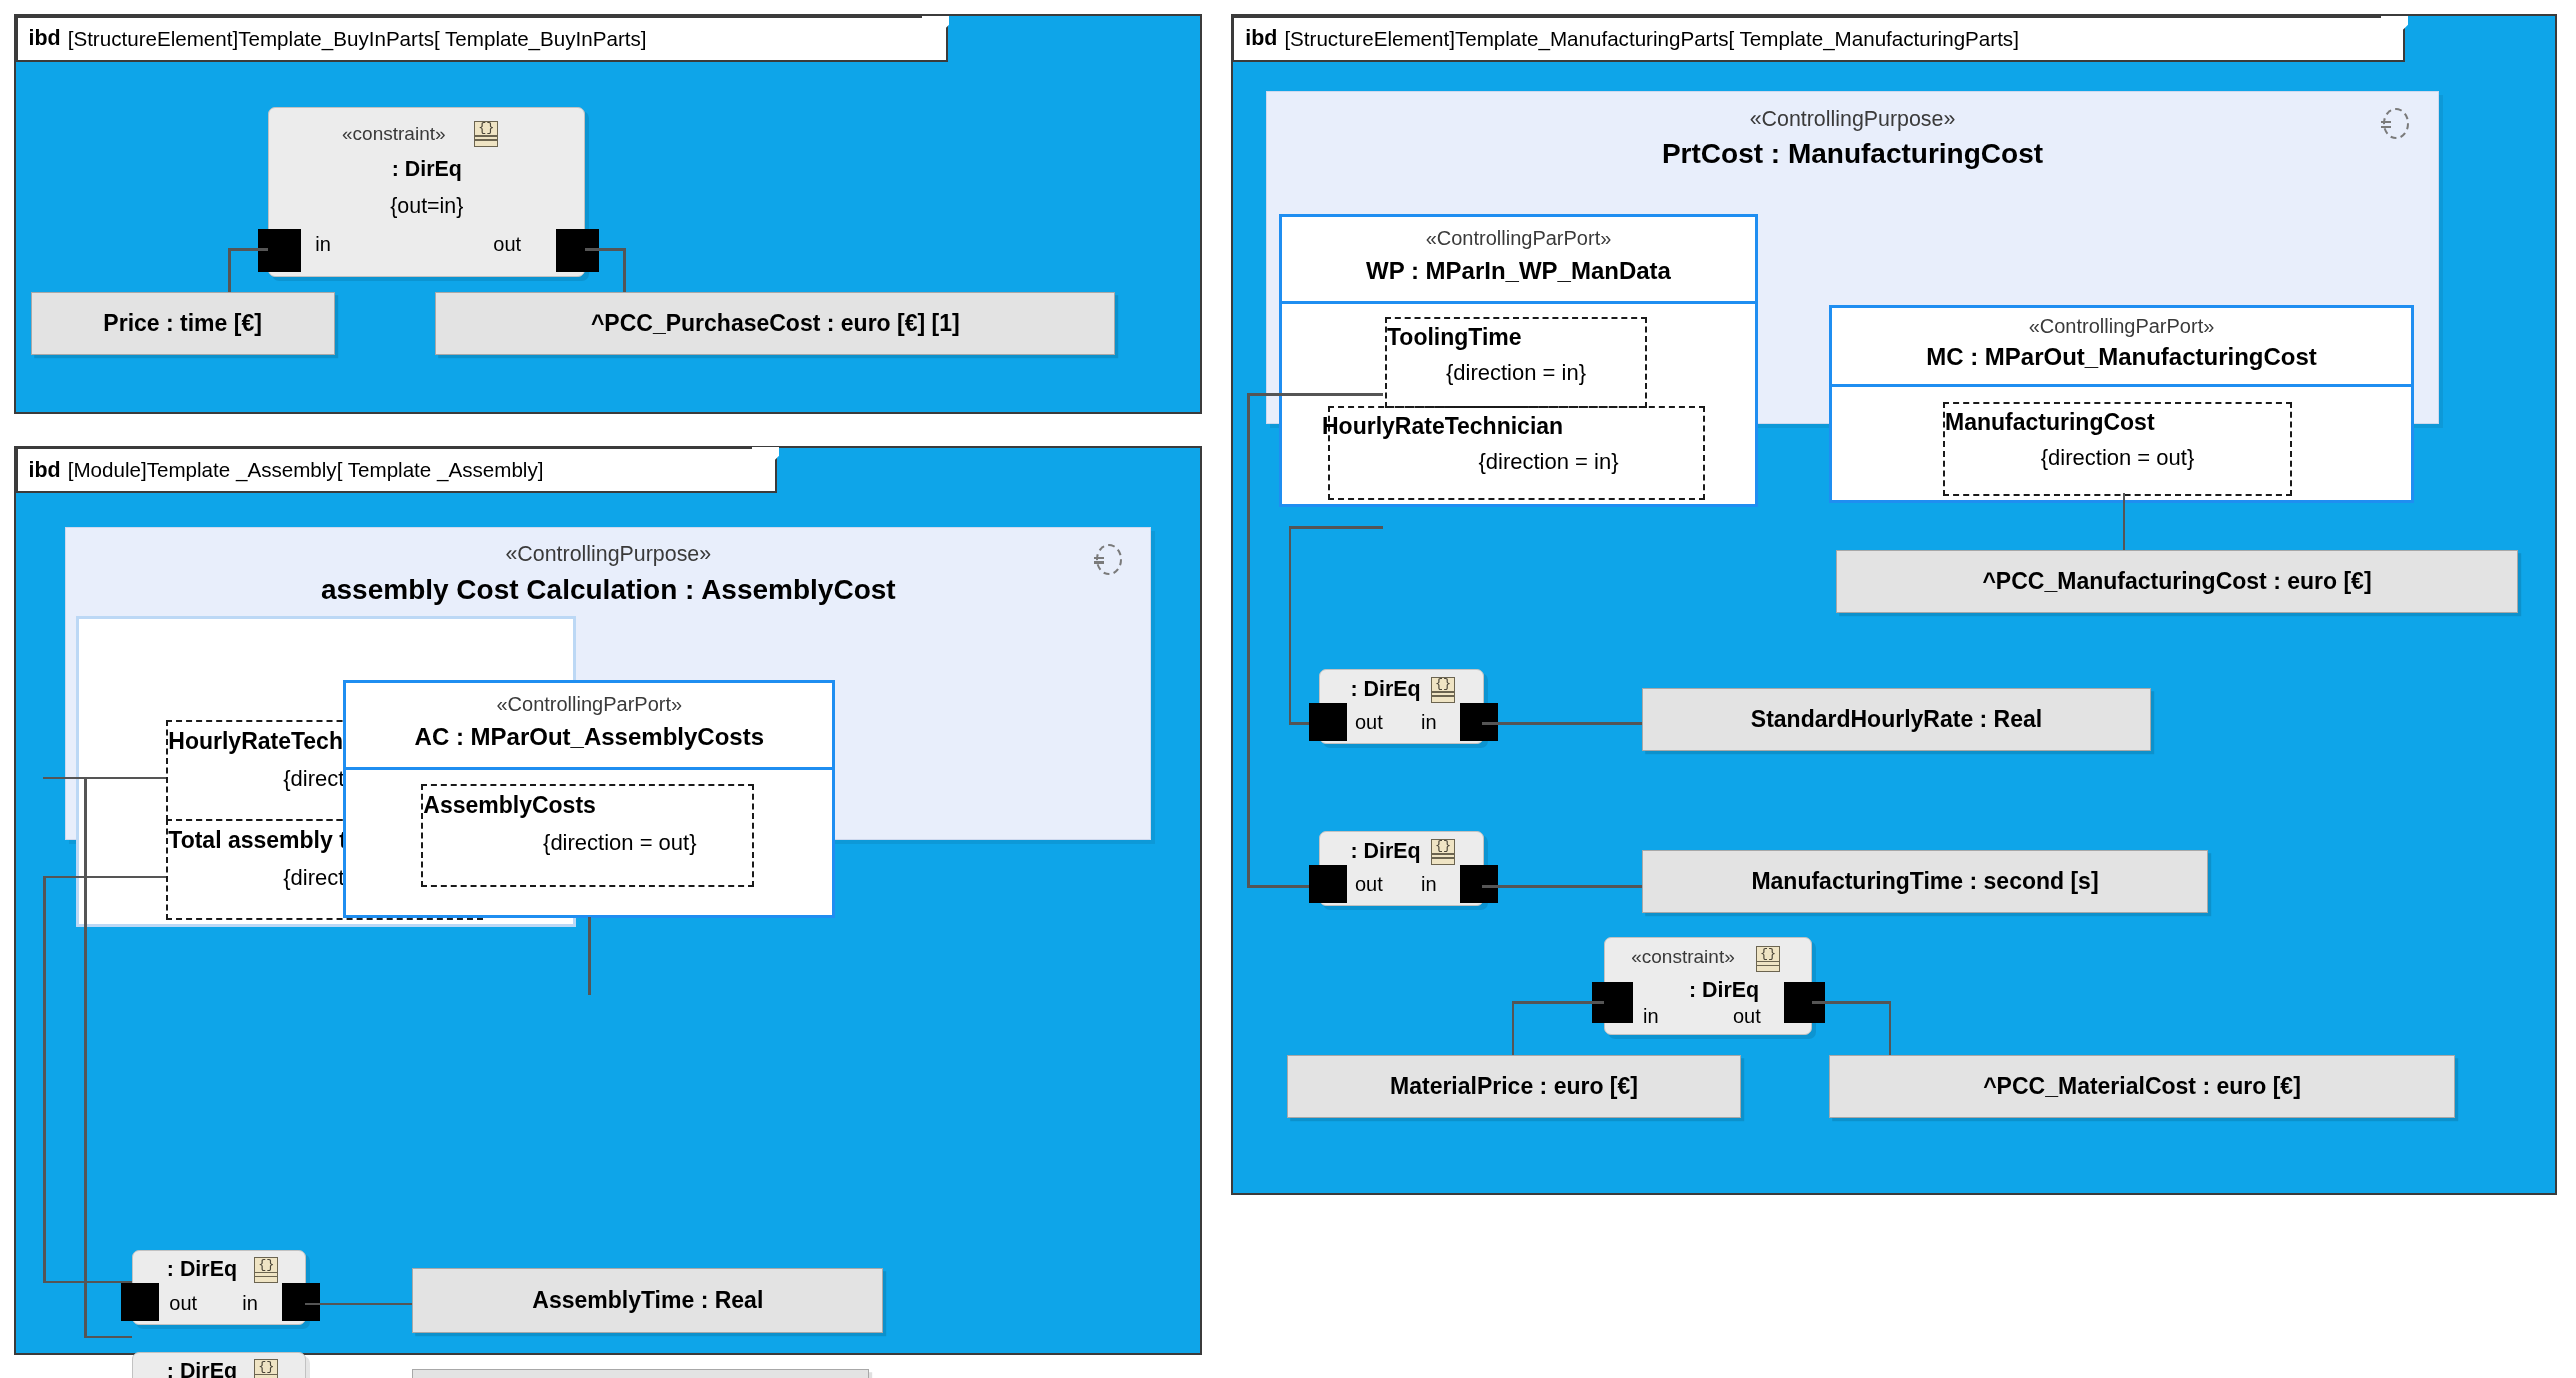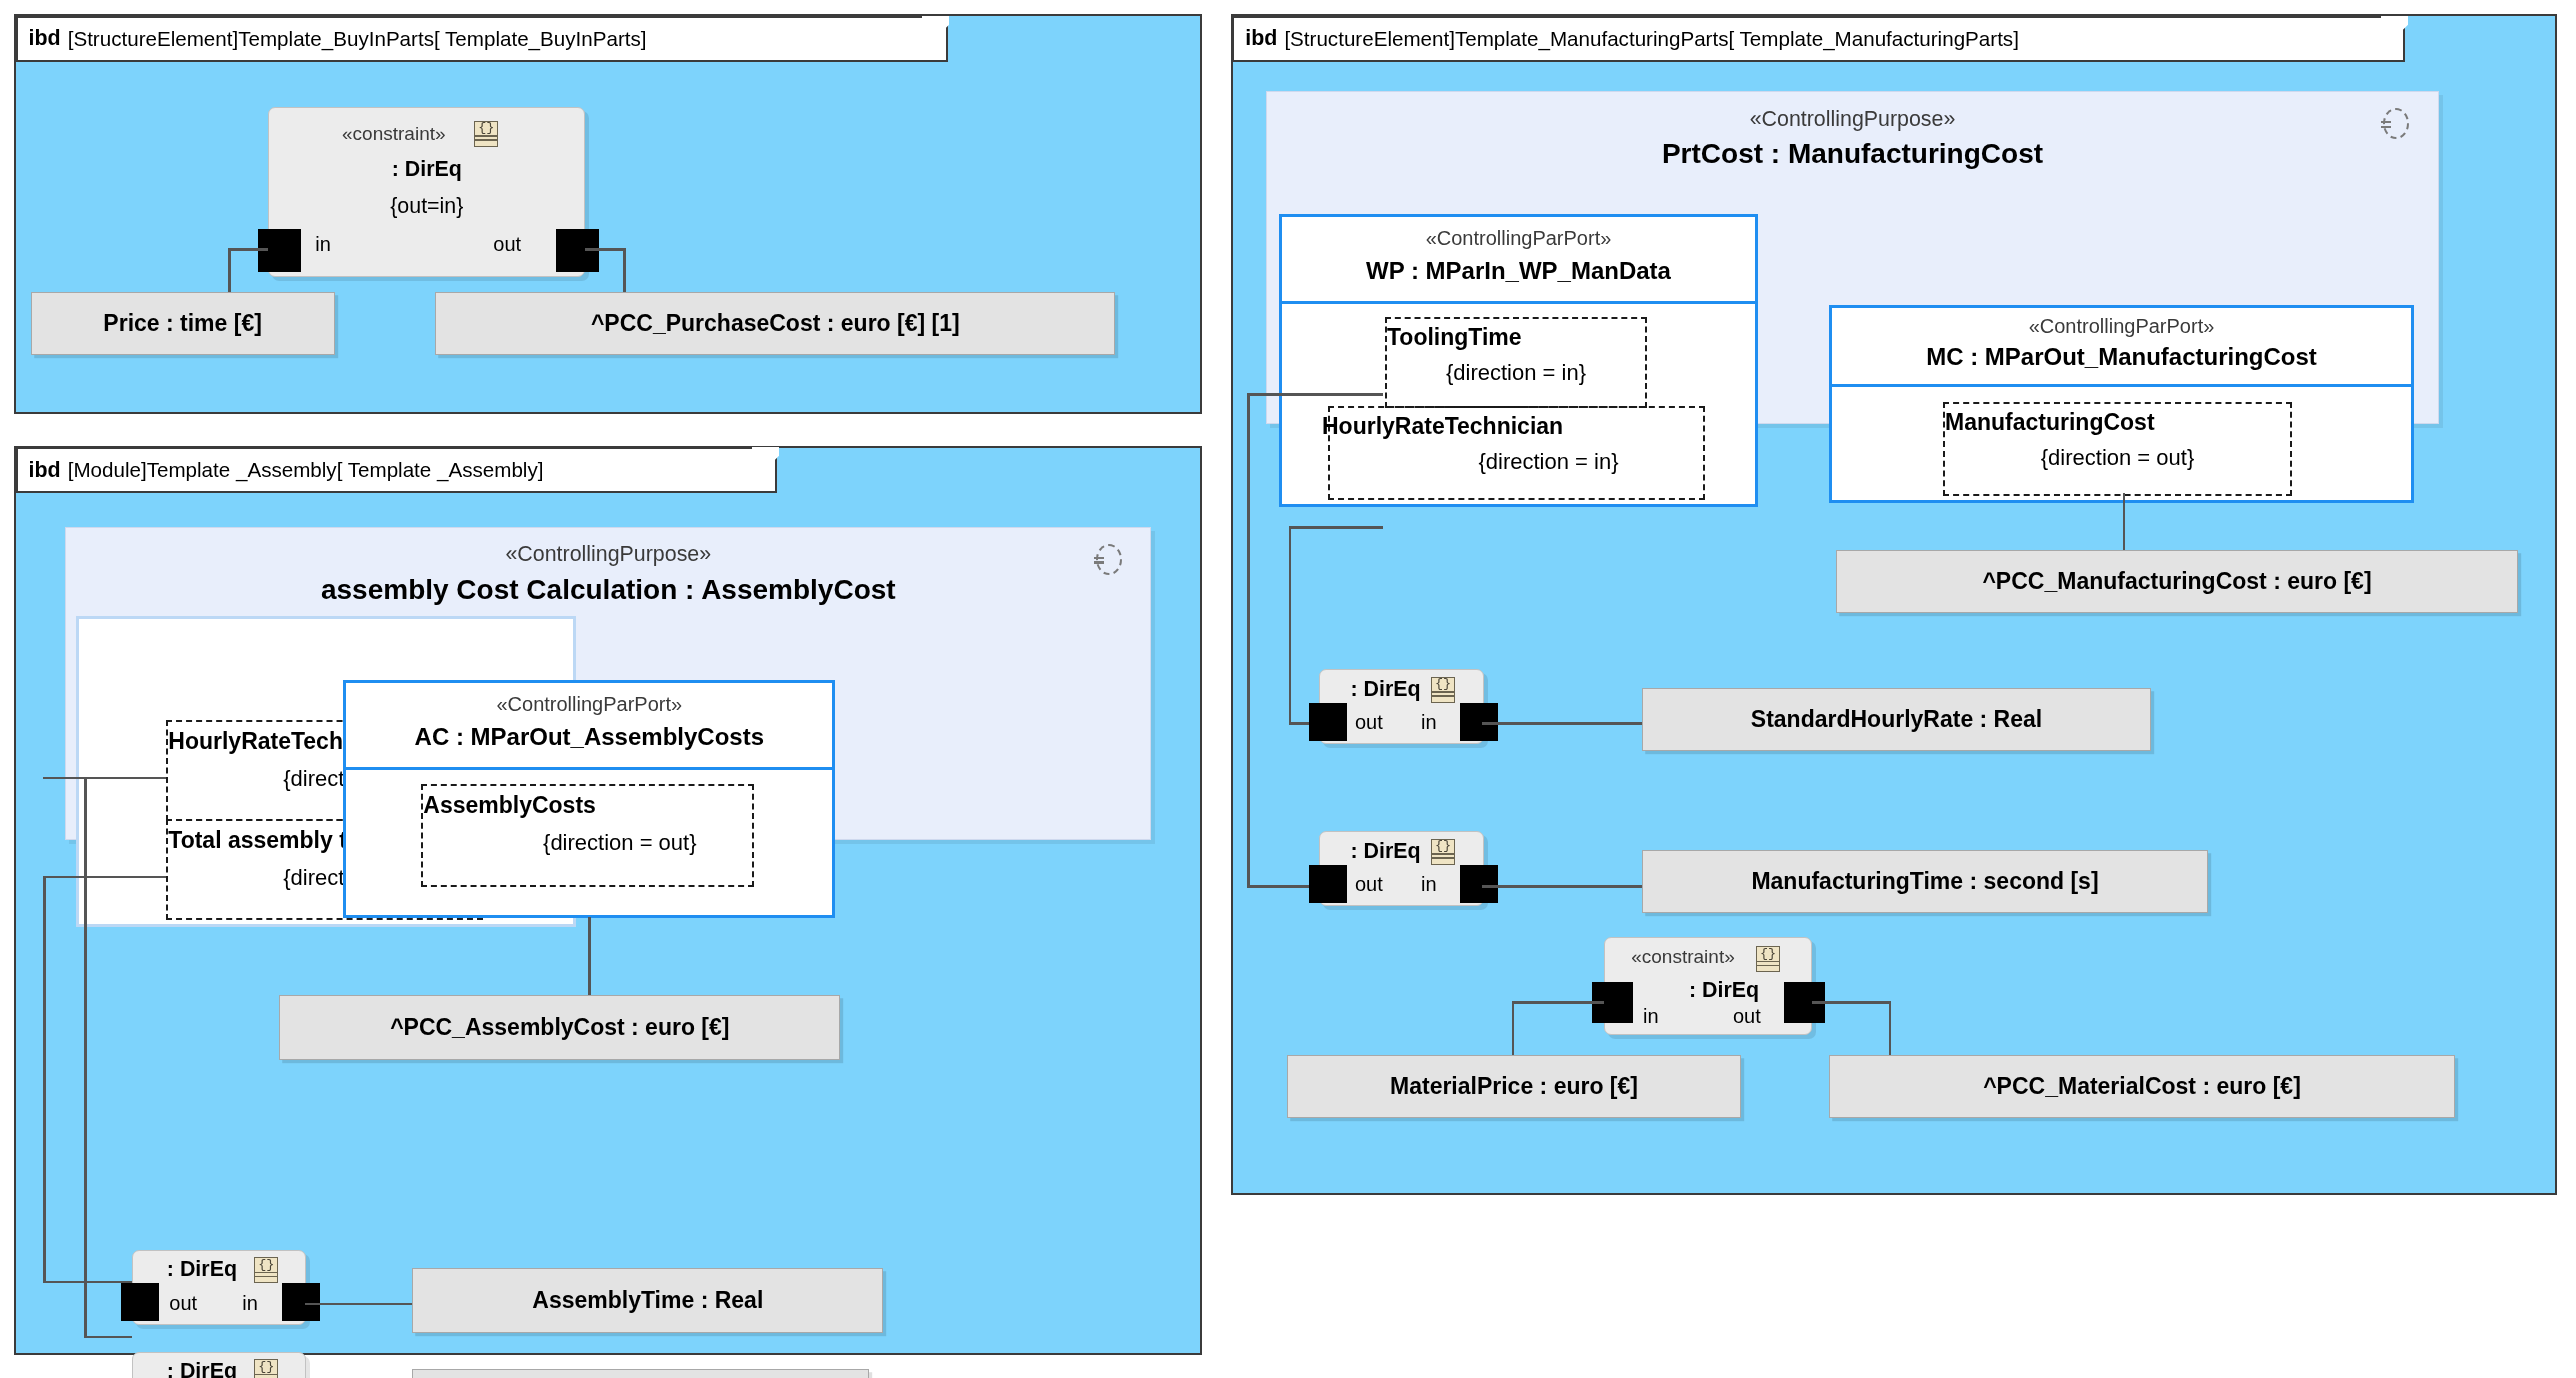--- a/index.html
+++ b/index.html
@@ -1,21 +1,21 @@
 <!DOCTYPE html>
 <html style="font-size:12.7px"><head>
 <meta charset="utf-8">
 <style>
   html,body{margin:0;padding:0;background:#ffffff;}
   body{width:2576px;height:1379px;position:relative;
        font-family:"Liberation Sans","DejaVu Sans",sans-serif;
        -webkit-font-smoothing:none;}
 
   
-  .frame{position:absolute;box-sizing:border-box;border:2.4px solid #3b3b3b;background:#7dd3fc;}
+  .frame{position:absolute;box-sizing:border-box;border:2.4px solid #3b3b3b;background:#0ea5e9;}
   .frame-tab{position:absolute;left:-0.8px;top:-0.8px;height:46px;box-sizing:border-box;
              border:2.4px solid #3b3b3b;background:#ffffff;display:flex;align-items:center;
              padding:0 8px 0 11px;white-space:nowrap;z-index:4;}
   .frame-tab .kw{font-weight:bold;font-size:21.4px;color:#000;margin-right:7.1px;letter-spacing:0;}
   .frame-tab .ttl{font-size:20.6px;color:#000;}
   .tab-notch{position:absolute;width:27px;height:46px;top:-0.8px;z-index:5;overflow:hidden;}
   .tab-notch:before{content:"";position:absolute;left:-24px;top:-25px;width:49px;height:49px;
         background:#ffffff;border-right:2.4px solid #3b3b3b;transform:rotate(-45deg);}
 
   
@@ -148,23 +148,20 @@
       <div class="nm" style="top:40px;">AC : MParOut_AssemblyCosts</div>
     </div>
     <div class="dashbox" style="left:75px;top:101px;width:333px;height:103px;">
       <div class="t1" style="top:6.3px;">AssemblyCosts</div>
       <div class="t2" style="top:44px;left:32px;">{direction = out}</div>
     </div>
   </div>
 
   <div class="ln lnv" style="left:572px;top:469px;height:78px;"></div>
 
-  <div class="shbox" style="left:263px;top:547px;width:561px;height:65px;">
-    <span>^PCC_AssemblyCost : euro [€]</span>
-  </div>
 
   <div class="ln lnh" style="left:27px;top:329px;width:123px;"></div>
   <div class="ln lnv" style="left:68px;top:329px;height:561px;"></div>
   <div class="ln lnh" style="left:68px;top:888px;width:48px;"></div>
 
   <div class="ln lnh" style="left:27px;top:428px;width:123px;"></div>
   <div class="ln lnv" style="left:27px;top:428px;height:407px;"></div>
   <div class="ln lnh" style="left:27px;top:833px;width:89px;"></div>
 
   <div class="cbox" style="left:116px;top:802px;width:174px;height:75px;">

